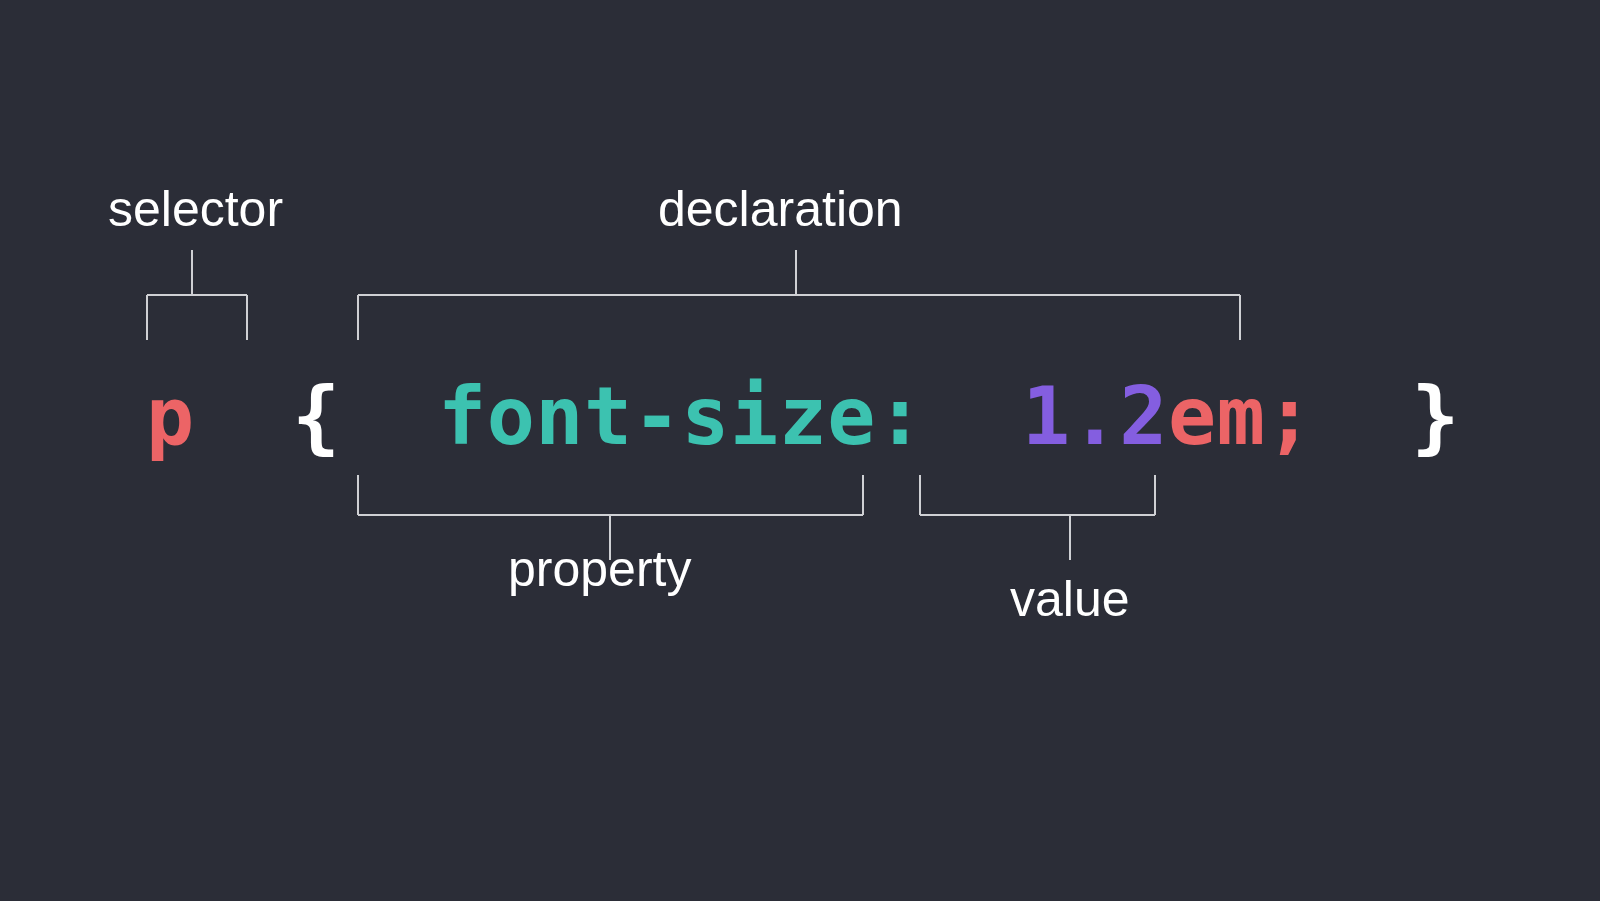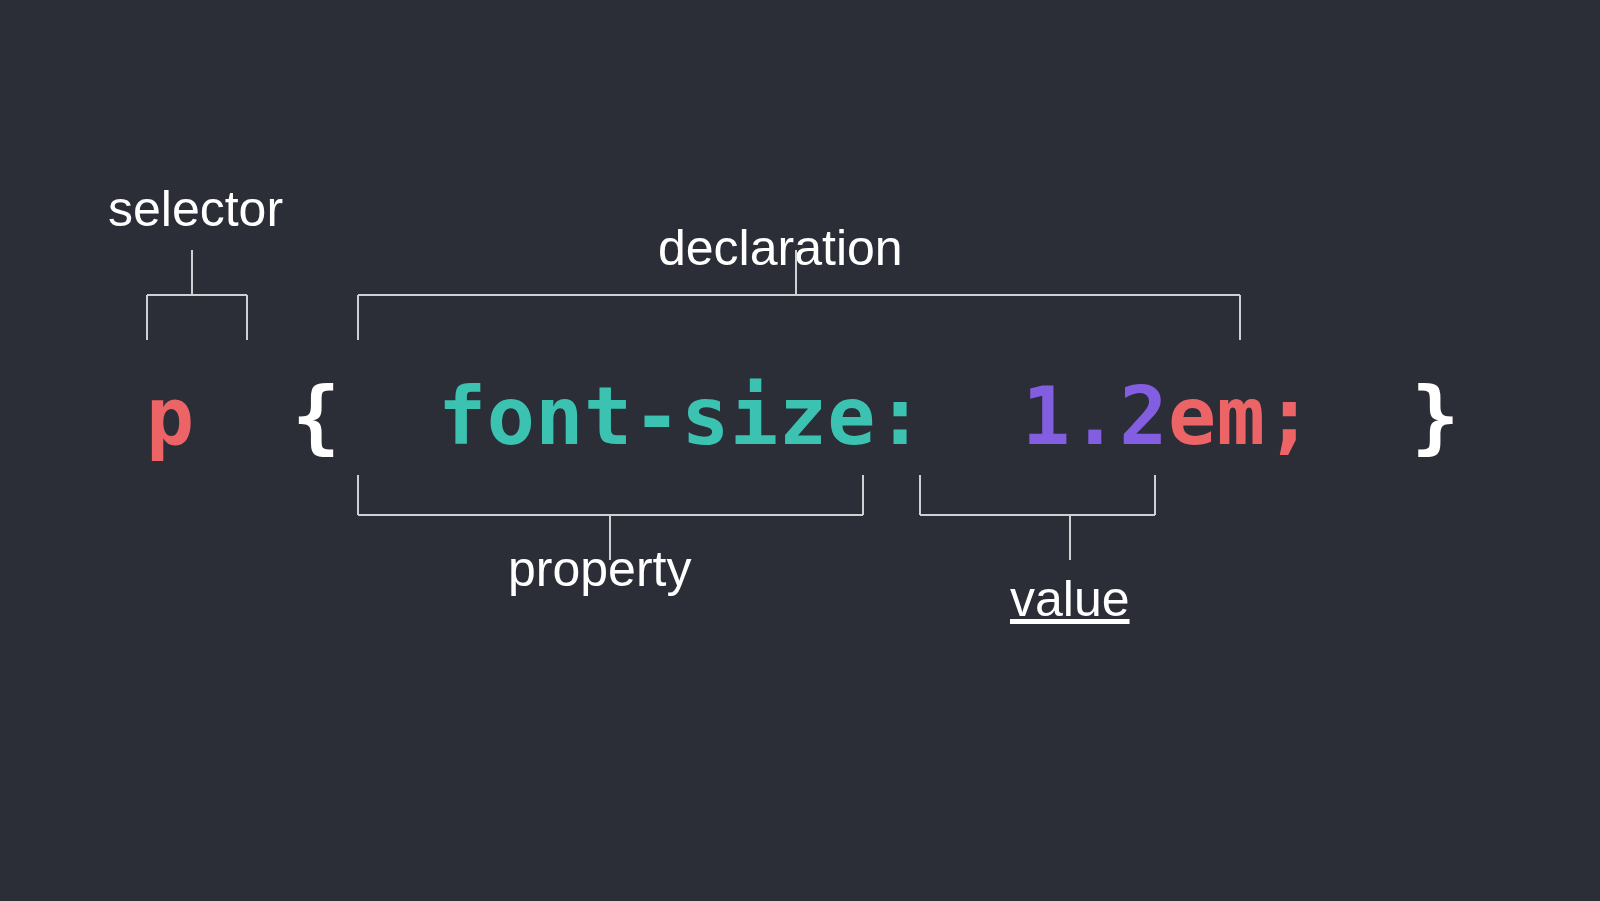--- a/index.html
+++ b/index.html
@@ -62,21 +62,21 @@
       stroke-width: 2;
       fill: none;
     }
   </style>
 </head>
 <body>
 
 <div class="stage">
 
   <div class="label" style="left:108px; top:180px;">selector</div>
-  <div class="label" style="left:658px; top:180px;margin-top:39px;">declaration</div>
+  <div class="label" style="left:658px; top:180px;">declaration</div>
 
   <svg class="bracket-svg" style="left:142px; top:250px;" width="120" height="95">
     <line x1="50" y1="0" x2="50" y2="45"></line>
     <line x1="5" y1="45" x2="105" y2="45"></line>
     <line x1="5" y1="45" x2="5" y2="90"></line>
     <line x1="105" y1="45" x2="105" y2="90"></line>
   </svg>
 
   <svg class="bracket-svg" style="left:353px; top:250px;" width="900" height="95">
     <line x1="443" y1="0" x2="443" y2="45"></line>
@@ -95,15 +95,15 @@
   </svg>
 
   <svg class="bracket-svg" style="left:915px; top:470px;" width="260" height="95">
     <line x1="5" y1="5" x2="5" y2="45"></line>
     <line x1="240" y1="5" x2="240" y2="45"></line>
     <line x1="5" y1="45" x2="240" y2="45"></line>
     <line x1="155" y1="45" x2="155" y2="90"></line>
   </svg>
 
   <div class="label" style="left:508px; top:540px;">property</div>
-  <div class="label" style="left:1010px; top:570px;text-decoration:underline;">value</div>
+  <div class="label" style="left:1010px; top:570px;">value</div>
 
 </div>
 
 </body></html>

